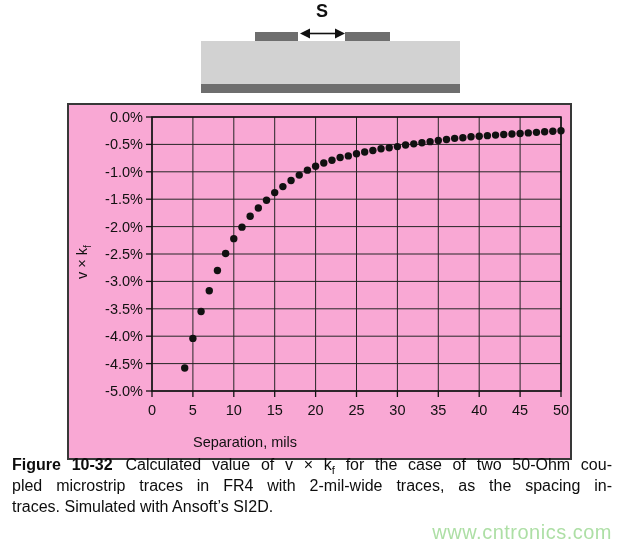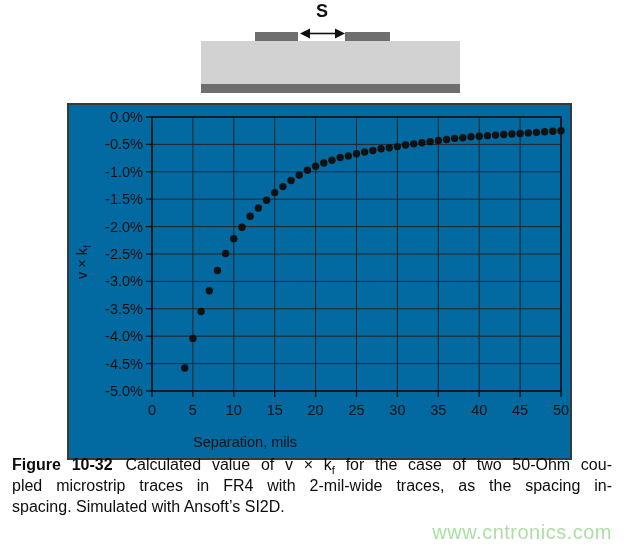--- a/index.html
+++ b/index.html
@@ -11,21 +11,21 @@
   .substrate{position:absolute;left:201px;top:41px;width:259px;height:43px;background:var(--substrate,#d2d2d2);}
   .groundplane{position:absolute;left:201px;top:84px;width:259px;height:9px;background:var(--conductor,#6e6e6e);}
   .trace{position:absolute;top:32px;height:9px;background:var(--conductor,#6e6e6e);}
   .trace.left{left:255px;width:43px;}
   .trace.right{left:345px;width:45px;}
   .s-label{position:absolute;left:302px;top:1px;width:40px;text-align:center;font-size:18px;font-weight:700;color:#111;}
   .s-arrow{position:absolute;left:300px;top:27px;}
   
   .chart-box{
     position:absolute;left:67px;top:103px;width:501px;height:353px;
-    border:2px solid var(--chart_border,#383838);background:#0369a1;
+    border:2px solid var(--chart_border,#383838);background:#f9a8d4;
   }
   .chart-box svg{position:absolute;left:0;top:0;}
   .tick{font-family:"Liberation Sans", sans-serif;font-size:14.5px;fill:var(--text,#111);}
   .y-title{
     position:absolute;left:49px;top:252px;width:70px;height:20px;
     transform:rotate(-90deg);transform-origin:50% 50%;
     font-size:14.5px;text-align:center;white-space:nowrap;
   }
   .x-title{position:absolute;left:193px;top:434px;width:300px;text-align:left;font-size:14.5px;}
   sub{font-size:70%;line-height:0;}
@@ -177,18 +177,18 @@
         <circle cx="483.82" cy="26.248" r="3.7" fill="#111111"></circle>
         <circle cx="492" cy="25.700000000000003" r="3.7" fill="#111111"></circle>
       </svg>
   </div>
   <div class="y-title"><span>v × k</span><sub>f</sub></div>
   <div class="x-title">Separation, mils</div>
 
   <div class="caption">
     <div class="cap-line j"><span class="cap-label">Figure 10-32</span><span class="cap-gap"></span><span>Calculated value of v × k</span><sub>f</sub><span> for the case of two 50-Ohm cou-</span></div>
     <div class="cap-line j">pled microstrip traces in FR4 with 2-mil-wide traces, as the spacing in-</div>
-    <div class="cap-line">spacing. Simulated with Ansoft’s SI2D.</div>
+    <div class="cap-line">traces. Simulated with Ansoft’s SI2D.</div>
   </div>
 
   <div class="watermark">www.cntronics.com</div>
 
 </div>
 
 </body></html>

